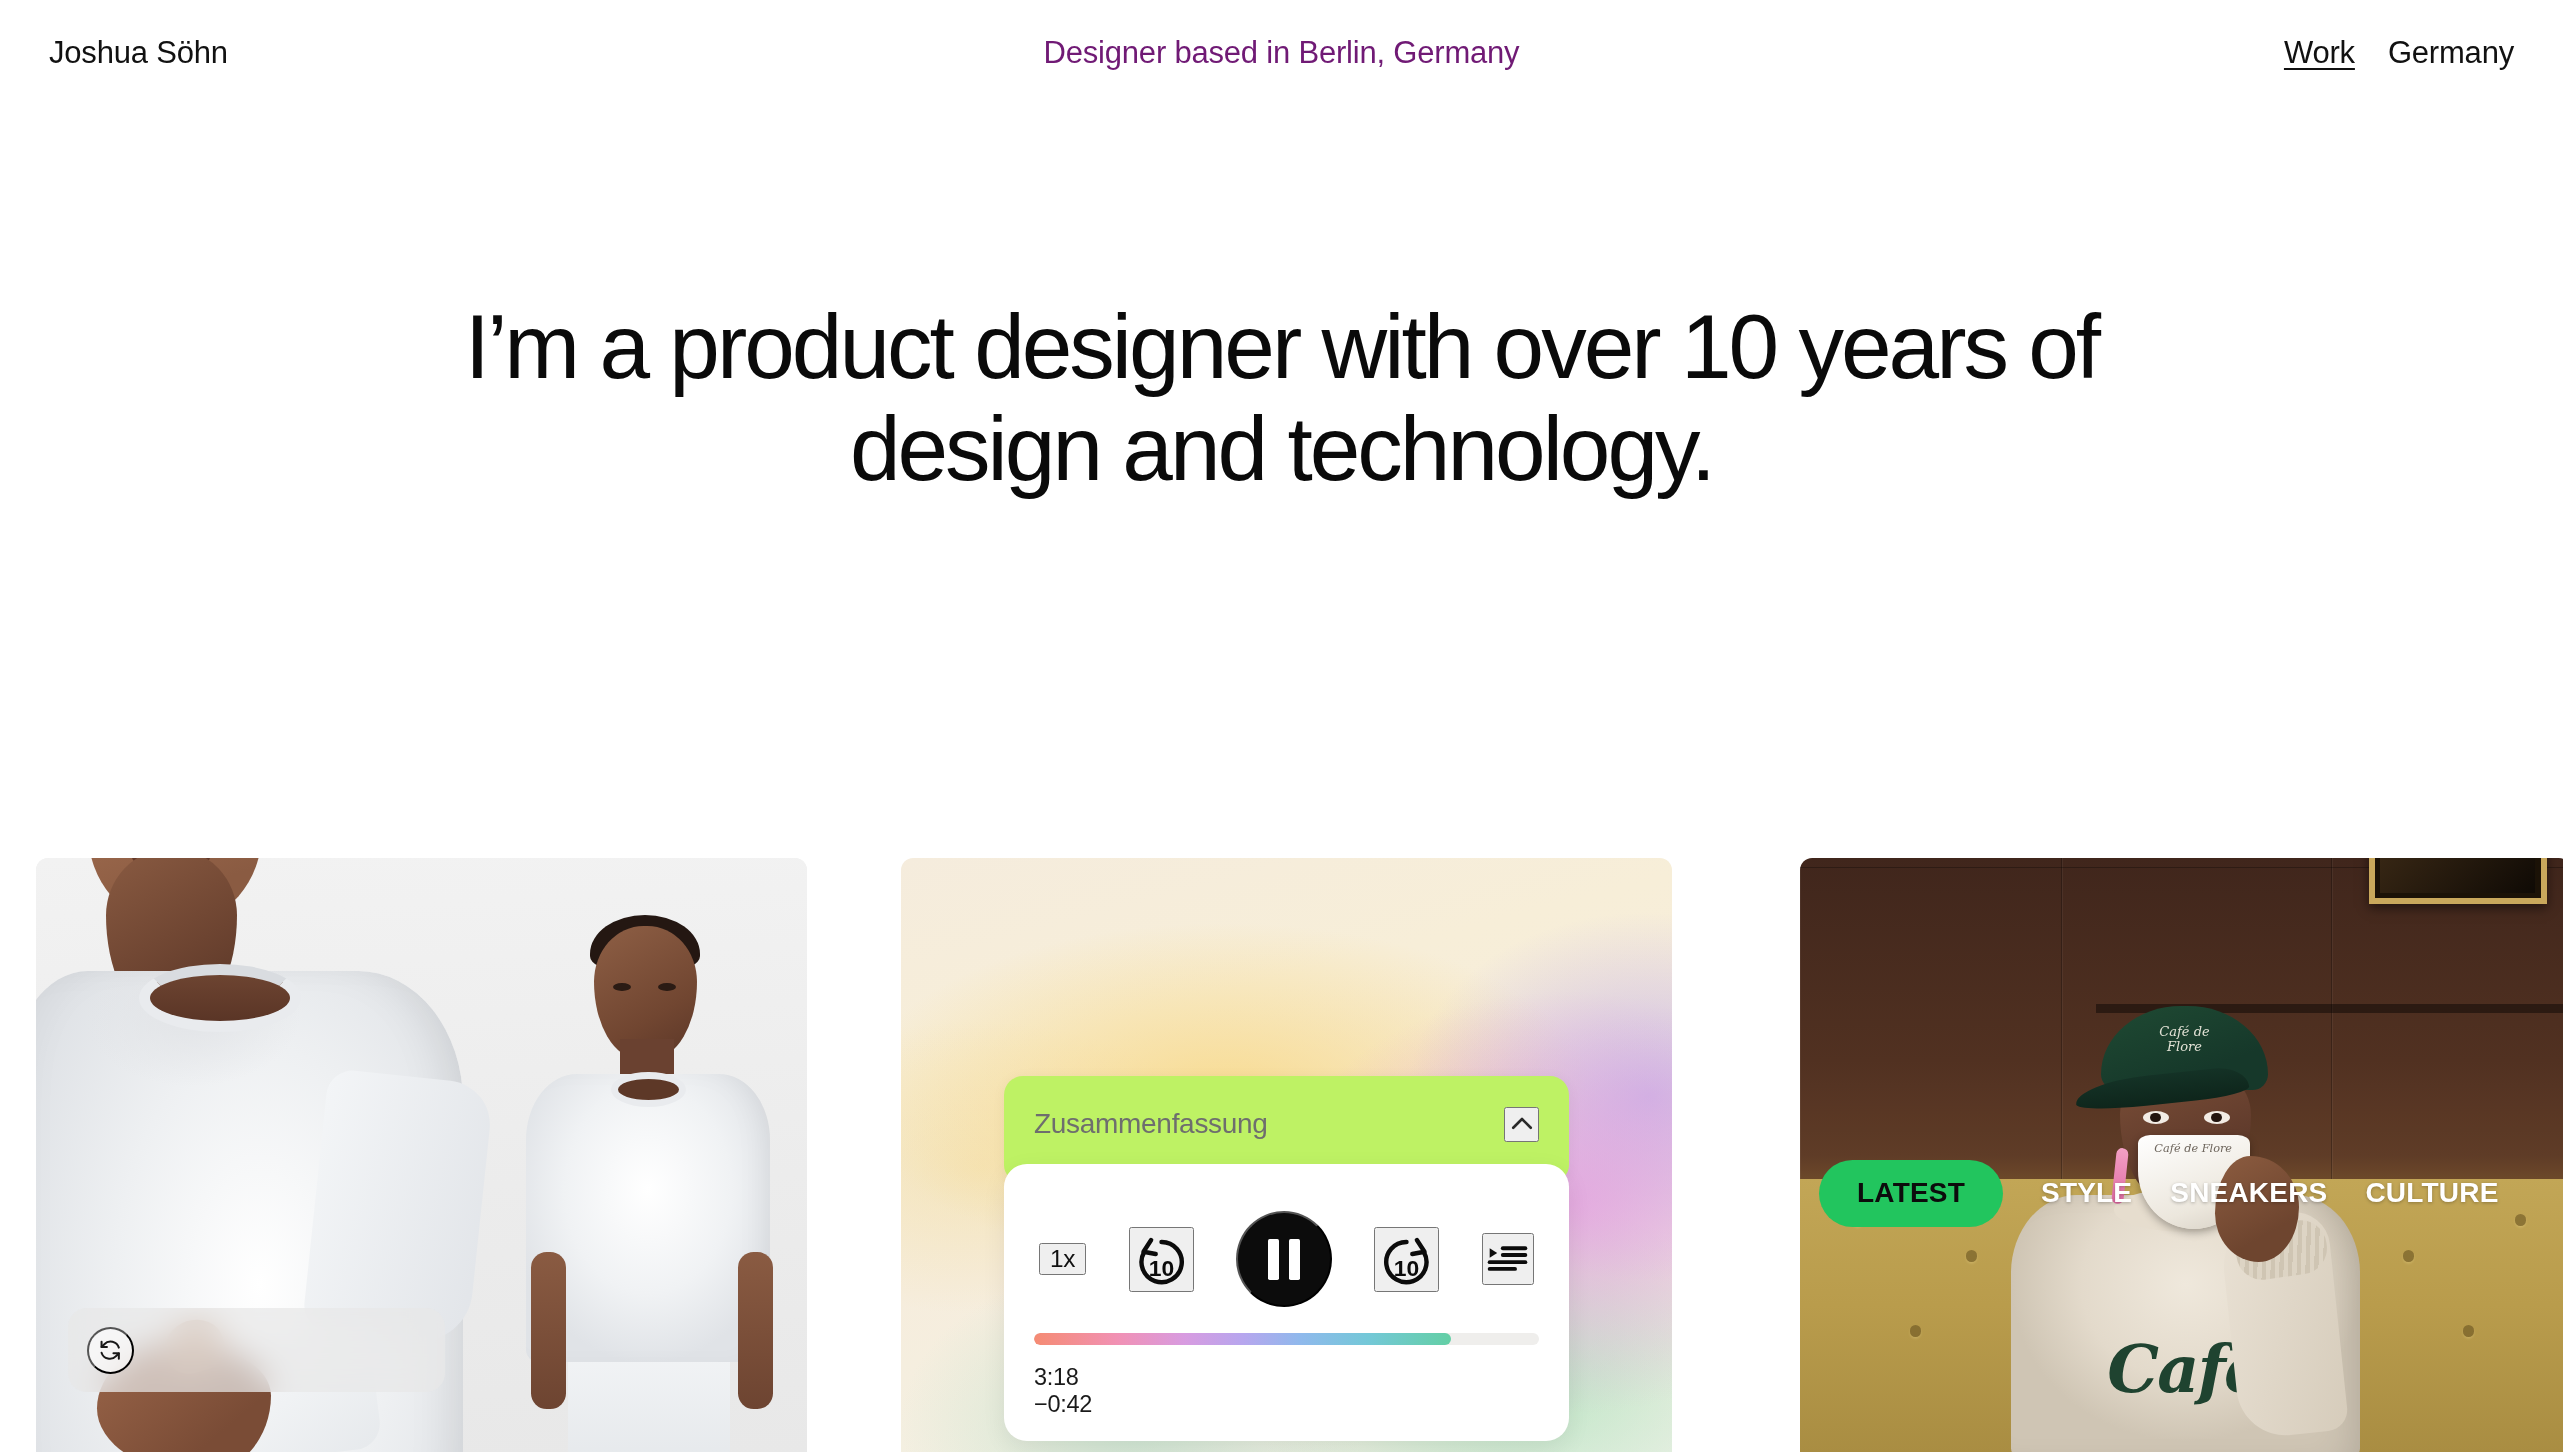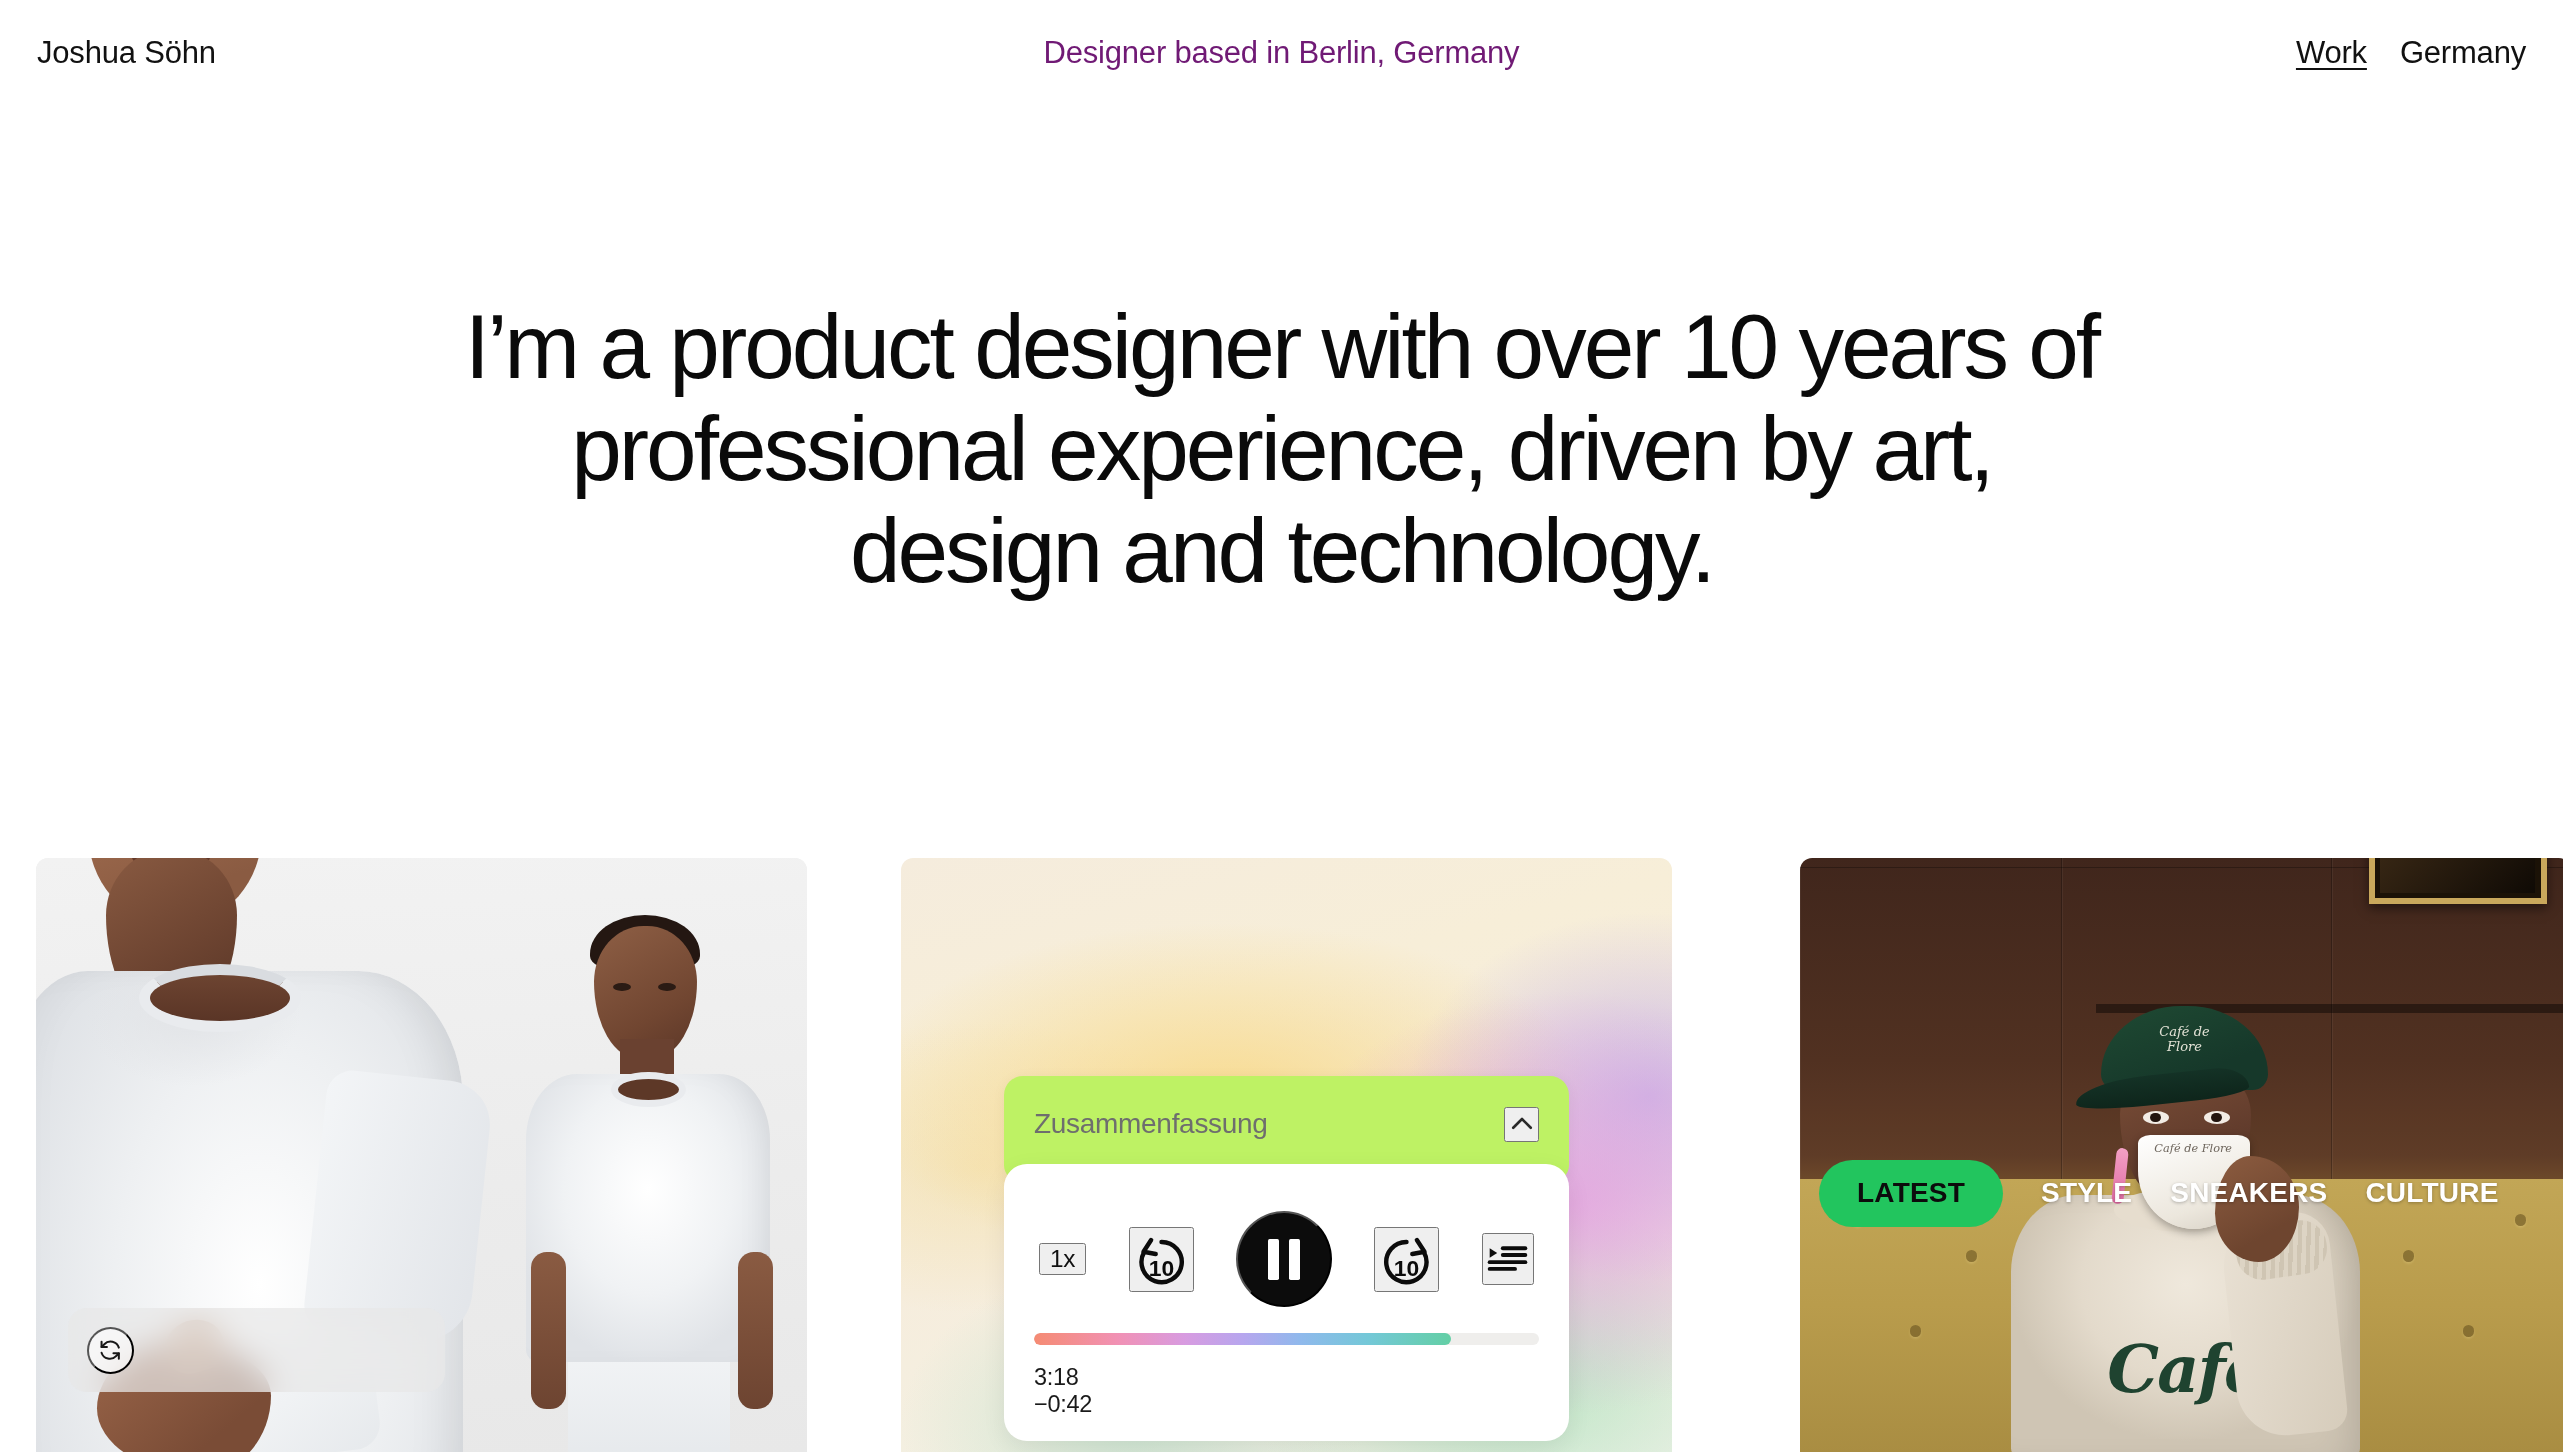--- a/index.html
+++ b/index.html
@@ -19,21 +19,21 @@
   }
 
   
   .site-header {
     position: absolute;
     top: 0; left: 0;
     width: 2563px;
     height: 105px;
     display: flex;
     align-items: center;
-    padding: 0 37px;
+    padding: 0 49px;
   }
 
   .brand {
     font-size: 31px;
     font-weight: 400;
     letter-spacing: -0.2px;
     color: #111111;
     white-space: nowrap;
     cursor: pointer;
   }
@@ -687,21 +687,20 @@
   <div class="tagline">Designer based in Berlin, Germany</div>
   <nav class="nav">
     <a class="nav-link is-active">Work</a>
     <a class="nav-link">Germany</a>
   </nav>
 </header>
 
 <section class="hero">
   <h1 class="hero-title">
     <span style="display: block;">I’m a product designer with over 10 years of</span>
-    <span style="display: block;">professional experience, driven by art,</span>
     <span style="display: block;">design and technology.</span>
   </h1>
 </section>
 
 <section class="work-grid">
 
   <article class="work-card card-1">
     <div class="apparel-bg"></div>
 
     <div class="model-a">

